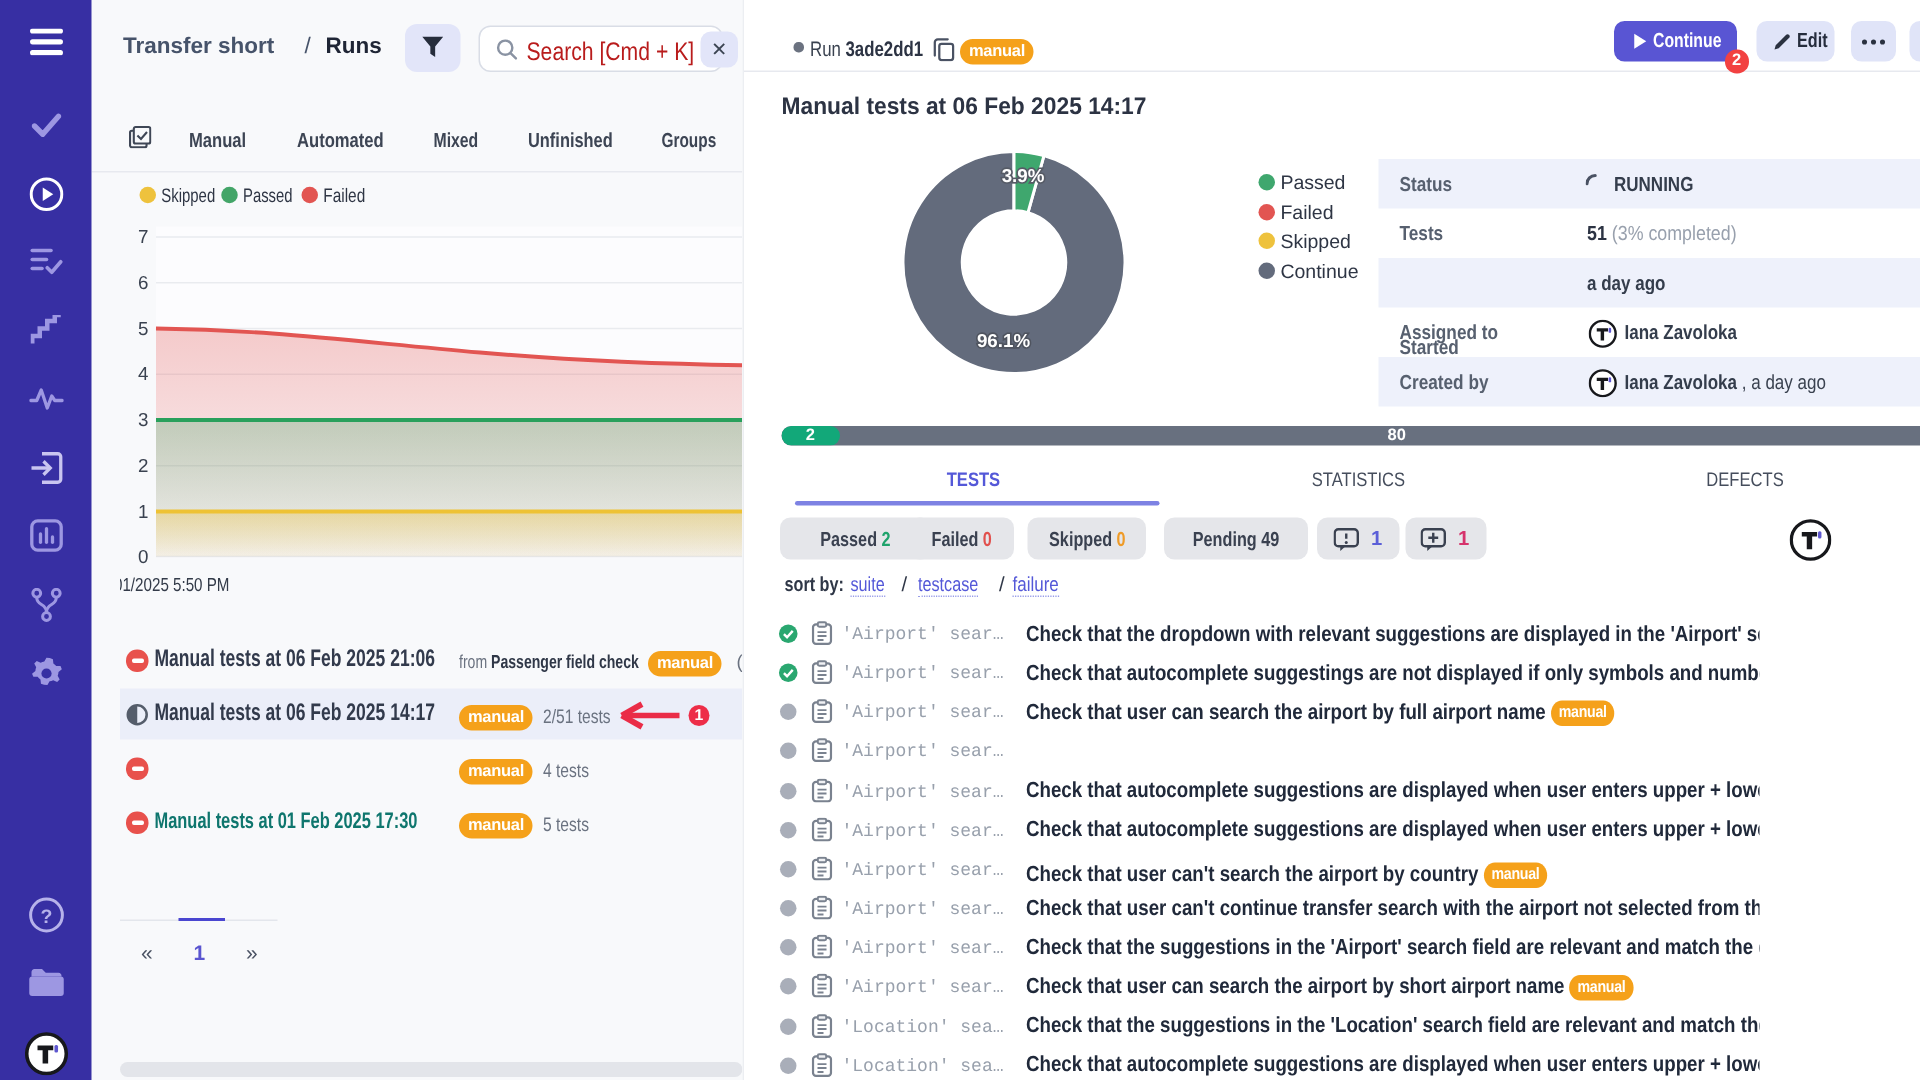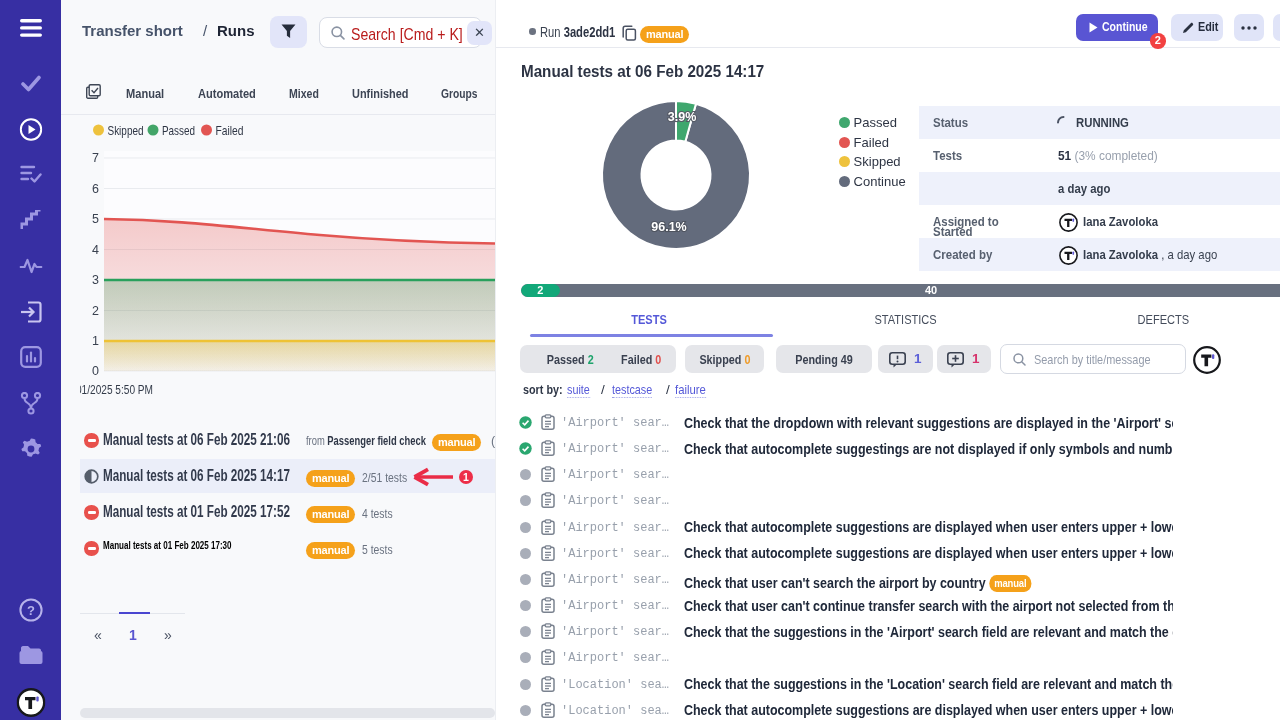--- a/index.html
+++ b/index.html
@@ -123,27 +123,26 @@
       <g stroke="#ea2c47" fill="none">
         <path d="M2.5 11 L16 3.4" stroke-width="3.9"></path>
         <path d="M2.5 11 L16 18.6" stroke-width="3.9"></path>
         <path d="M3 11 L41 11" stroke-width="3.7"></path>
       </g>
     </svg>
   <div class="abs" style="left:398px;top:470px;width:14px;height:14px;border-radius:50%;background:#ed2d48;color:#fff;font-size:10.5px;font-weight:bold;text-align:center;line-height:14px;">1</div>
 
   <div class="abs" style="left:23px;top:505px;width:14.5px;height:14.5px;border-radius:50%;background:#e8514c;"></div>
   <div class="abs" style="left:26.5px;top:511px;width:8px;height:2.6px;background:#fff;border-radius:1.3px;"></div>
-  <div class="abs" style="left:42px;top:503px;font-size:16px;font-weight:bold;color:#323a4c;"><span class="nx" style="transform:scaleX(0.73);">Manual tests at 01 Feb 2025 17:52</span></div>
   <div class="abs" style="left:245px;top:504px;"><span class="badge">manual</span></div>
   <div class="abs" style="left:301px;top:506px;font-size:13px;color:#6a7280;"><span class="nx" style="transform:scaleX(0.8);">4 tests</span></div>
 
   <div class="abs" style="left:23px;top:541px;width:14.5px;height:14.5px;border-radius:50%;background:#e8514c;"></div>
   <div class="abs" style="left:26.5px;top:547px;width:8px;height:2.6px;background:#fff;border-radius:1.3px;"></div>
-  <div class="abs" style="left:42px;top:539px;font-size:11px;font-weight:bold;color:#000000;"><span class="nx" style="transform:scaleX(0.73);">Manual tests at 01 Feb 2025 17:30</span></div>
+  <div class="abs" style="left:42px;top:539px;font-size:15px;font-weight:bold;color:#0f766e;"><span class="nx" style="transform:scaleX(0.73);">Manual tests at 01 Feb 2025 17:30</span></div>
   <div class="abs" style="left:245px;top:540px;"><span class="badge">manual</span></div>
   <div class="abs" style="left:301px;top:542px;font-size:13px;color:#6a7280;"><span class="nx" style="transform:scaleX(0.8);">5 tests</span></div>
 
   <div class="abs" style="left:19px;top:612.5px;width:105px;height:1px;background:#e3e6ec;"></div>
   <div class="abs" style="left:58px;top:611.5px;width:31px;height:2.3px;background:#4a46d0;"></div>
   <div class="abs" style="left:33px;top:627px;font-size:14px;color:#4a5263;">«</div>
   <div class="abs" style="left:68px;top:627px;font-size:14px;font-weight:bold;color:#5a55d0;">1</div>
   <div class="abs" style="left:103px;top:627px;font-size:14px;color:#4a5263;">»</div>
 
   <div class="abs" style="left:19px;top:708px;width:415px;height:10px;background:#e3e5ea;border-radius:5px;"></div>
@@ -297,21 +296,21 @@
   <div class="abs tlabel" style="left:437px;top:247px;"><span class="nx" style="transform:scaleX(0.85);">Created by</span></div>
   <svg width="19" height="19" viewBox="0 0 19 19" style="position:absolute;left:563px;top:246px;">
       <circle cx="9.5" cy="9.5" r="8.6" fill="#fff" stroke="#17181c" stroke-width="1.6"></circle>
       <path d="M5.5 5.8 L13 5.8 L13 8 L10.4 8 L10.4 14 L8.1 14 L8.1 8 L5.5 8 Z" fill="#17181c"></path>
       <rect x="13.4" y="5.5" width="1.7" height="3.4" rx="0.8" fill="#5e57cf"></rect>
     </svg>
   <div class="abs tval" style="left:587px;top:247px;"><span class="nx" style="transform:scaleX(0.84);">Iana Zavoloka <span style="font-weight:normal;color:#3a4250;">, a day ago</span></span></div>
 
   <div class="abs" style="left:25px;top:283.5px;width:782px;height:13px;background:#68707f;border-radius:6.5px;overflow:hidden;">
     <div style="position:absolute;left:0;top:0;width:38.5px;height:13px;background:#12a879;border-radius:6.5px;color:#fff;font-size:11px;font-weight:bold;text-align:center;line-height:13px;">2</div>
-    <div style="position:absolute;left:404px;top:0;color:#fff;font-size:11px;font-weight:bold;line-height:13px;">40</div>
+    <div style="position:absolute;left:404px;top:0;color:#fff;font-size:11px;font-weight:bold;line-height:13px;">80</div>
   </div>
 
   <div class="abs" style="left:153px;top:312px;width:0;display:flex;justify-content:center;">
       <span class="nx" style="transform:scaleX(0.85);transform-origin:50% 50%;font-size:13px;font-weight:bold;color:#5458d8;">TESTS</span>
     </div>
   <div class="abs" style="left:410px;top:312px;width:0;display:flex;justify-content:center;">
       <span class="nx" style="transform:scaleX(0.85);transform-origin:50% 50%;font-size:13px;color:#454d5c;">STATISTICS</span>
     </div>
   <div class="abs" style="left:667px;top:312px;width:0;display:flex;justify-content:center;">
       <span class="nx" style="transform:scaleX(0.85);transform-origin:50% 50%;font-size:13px;color:#454d5c;">DEFECTS</span>
@@ -341,27 +340,20 @@
   </div>
   <div class="fbtn" style="left:441px;width:54px;">
     <svg width="17" height="16" viewBox="0 0 17 16" style="position:absolute;left:10px;top:7px;">
         <rect x="0.8" y="0.8" width="15.4" height="11.4" rx="2.5" fill="none" stroke="#3a4150" stroke-width="1.6"></rect>
         <path d="M4.5 12.2 L4.5 15.4 L8 12.2 Z" fill="#3a4150"></path>
         <line x1="8.5" y1="3.2" x2="8.5" y2="9.8" stroke="#3a4150" stroke-width="1.6"></line>
         <line x1="5.2" y1="6.5" x2="11.8" y2="6.5" stroke="#3a4150" stroke-width="1.6"></line>
       </svg>
     <span style="position:absolute;left:35px;top:6px;font-size:13.5px;font-weight:bold;color:#d6336c;">1</span>
   </div>
-  <div class="abs" style="left:504px;top:344px;width:186px;height:30px;background:#fff;border:1px solid #d5d9e2;border-radius:7px;">
-    <svg width="13" height="13" viewBox="0 0 13 13" style="position:absolute;left:12px;top:8px;">
-        <circle cx="5.4" cy="5.4" r="4.4" fill="none" stroke="#8a93a3" stroke-width="1.5"></circle>
-        <line x1="8.7" y1="8.7" x2="12" y2="12" stroke="#8a93a3" stroke-width="1.5" stroke-linecap="round"></line>
-      </svg>
-    <span style="position:absolute;left:33px;top:7px;font-size:13px;color:#949cab;"><span class="nx" style="transform:scaleX(0.84);">Search by title/message</span></span>
-  </div>
   <svg width="28" height="28" viewBox="0 0 28 28" style="position:absolute;left:697px;top:346px;">
       <circle cx="14" cy="14" r="12.8" fill="#fff" stroke="#17181c" stroke-width="2.2"></circle>
       <path d="M8.2 8.6 L18.4 8.6 L18.4 11.7 L15.1 11.7 L15.1 20.2 L11.5 20.2 L11.5 11.7 L8.2 11.7 Z" fill="#17181c"></path>
       <rect x="19" y="8.2" width="2.3" height="4.8" rx="1" fill="#5e57cf"></rect>
     </svg>
 
   <div class="abs" style="left:27px;top:382px;font-size:13.5px;color:#2f3747;font-weight:bold;"><span class="nx" style="transform:scaleX(0.8);">sort by:</span></div>
   <div class="abs" style="left:71px;top:382px;font-size:13.5px;color:#5458d8;"><span class="nx" style="transform:scaleX(0.8);border-bottom:1.5px dotted #989ce8;">suite</span></div>
   <div class="abs" style="left:105px;top:382px;font-size:13.5px;color:#2f3747;">/</div>
   <div class="abs" style="left:116px;top:382px;font-size:13.5px;color:#5458d8;"><span class="nx" style="transform:scaleX(0.8);border-bottom:1.5px dotted #989ce8;">testcase</span></div>
@@ -402,20 +394,21 @@
       <div style="position:absolute;left:0;top:463.32px;width:677px;height:26px;overflow:hidden;white-space:nowrap;">
         <div style="position:absolute;left:24px;top:6px;width:11px;height:11px;border-radius:50%;background:#a9aeb9;"></div>
         <svg width="14" height="16" viewBox="0 0 14 16" style="position:absolute;left:45px;top:3px;">
           <rect x="1" y="2.2" width="12" height="13" rx="2" fill="none" stroke="#7a828f" stroke-width="1.5"></rect>
           <rect x="4.2" y="0.8" width="5.6" height="3" rx="1" fill="#f0f1f4" stroke="#7a828f" stroke-width="1.3"></rect>
           <line x1="4" y1="7.4" x2="10" y2="7.4" stroke="#7a828f" stroke-width="1.3"></line>
           <line x1="4" y1="10" x2="10" y2="10" stroke="#7a828f" stroke-width="1.3"></line>
           <line x1="4" y1="12.6" x2="8" y2="12.6" stroke="#7a828f" stroke-width="1.3"></line>
         </svg>
         <span style="position:absolute;left:65px;top:5px;font-family:'Liberation Mono',monospace;font-size:12px;color:#98a0ac;">'Airport' sear…</span>
+        <span style="position:absolute;left:188px;top:3.5px;font-size:14.5px;font-weight:bold;color:#20293a;"><span class="nx" style="transform:scaleX(0.86);">Check that user can search the airport by full airport name <span class="badge" style="vertical-align:1px;">manual</span></span></span>
       </div>
       <div style="position:absolute;left:0;top:489.48px;width:677px;height:26px;overflow:hidden;white-space:nowrap;">
         <div style="position:absolute;left:24px;top:6px;width:11px;height:11px;border-radius:50%;background:#a9aeb9;"></div>
         <svg width="14" height="16" viewBox="0 0 14 16" style="position:absolute;left:45px;top:3px;">
           <rect x="1" y="2.2" width="12" height="13" rx="2" fill="none" stroke="#7a828f" stroke-width="1.5"></rect>
           <rect x="4.2" y="0.8" width="5.6" height="3" rx="1" fill="#f0f1f4" stroke="#7a828f" stroke-width="1.3"></rect>
           <line x1="4" y1="7.4" x2="10" y2="7.4" stroke="#7a828f" stroke-width="1.3"></line>
           <line x1="4" y1="10" x2="10" y2="10" stroke="#7a828f" stroke-width="1.3"></line>
           <line x1="4" y1="12.6" x2="8" y2="12.6" stroke="#7a828f" stroke-width="1.3"></line>
         </svg>
@@ -484,20 +477,21 @@
       <div style="position:absolute;left:0;top:646.44px;width:677px;height:26px;overflow:hidden;white-space:nowrap;">
         <div style="position:absolute;left:24px;top:6px;width:11px;height:11px;border-radius:50%;background:#a9aeb9;"></div>
         <svg width="14" height="16" viewBox="0 0 14 16" style="position:absolute;left:45px;top:3px;">
           <rect x="1" y="2.2" width="12" height="13" rx="2" fill="none" stroke="#7a828f" stroke-width="1.5"></rect>
           <rect x="4.2" y="0.8" width="5.6" height="3" rx="1" fill="#f0f1f4" stroke="#7a828f" stroke-width="1.3"></rect>
           <line x1="4" y1="7.4" x2="10" y2="7.4" stroke="#7a828f" stroke-width="1.3"></line>
           <line x1="4" y1="10" x2="10" y2="10" stroke="#7a828f" stroke-width="1.3"></line>
           <line x1="4" y1="12.6" x2="8" y2="12.6" stroke="#7a828f" stroke-width="1.3"></line>
         </svg>
         <span style="position:absolute;left:65px;top:5px;font-family:'Liberation Mono',monospace;font-size:12px;color:#98a0ac;">'Airport' sear…</span>
+        <span style="position:absolute;left:188px;top:3.5px;font-size:14.5px;font-weight:bold;color:#20293a;"><span class="nx" style="transform:scaleX(0.86);">Check that user can search the airport by short airport name <span class="badge" style="vertical-align:1px;">manual</span></span></span>
       </div>
       <div style="position:absolute;left:0;top:672.6px;width:677px;height:26px;overflow:hidden;white-space:nowrap;">
         <div style="position:absolute;left:24px;top:6px;width:11px;height:11px;border-radius:50%;background:#a9aeb9;"></div>
         <svg width="14" height="16" viewBox="0 0 14 16" style="position:absolute;left:45px;top:3px;">
           <rect x="1" y="2.2" width="12" height="13" rx="2" fill="none" stroke="#7a828f" stroke-width="1.5"></rect>
           <rect x="4.2" y="0.8" width="5.6" height="3" rx="1" fill="#f0f1f4" stroke="#7a828f" stroke-width="1.3"></rect>
           <line x1="4" y1="7.4" x2="10" y2="7.4" stroke="#7a828f" stroke-width="1.3"></line>
           <line x1="4" y1="10" x2="10" y2="10" stroke="#7a828f" stroke-width="1.3"></line>
           <line x1="4" y1="12.6" x2="8" y2="12.6" stroke="#7a828f" stroke-width="1.3"></line>
         </svg>

